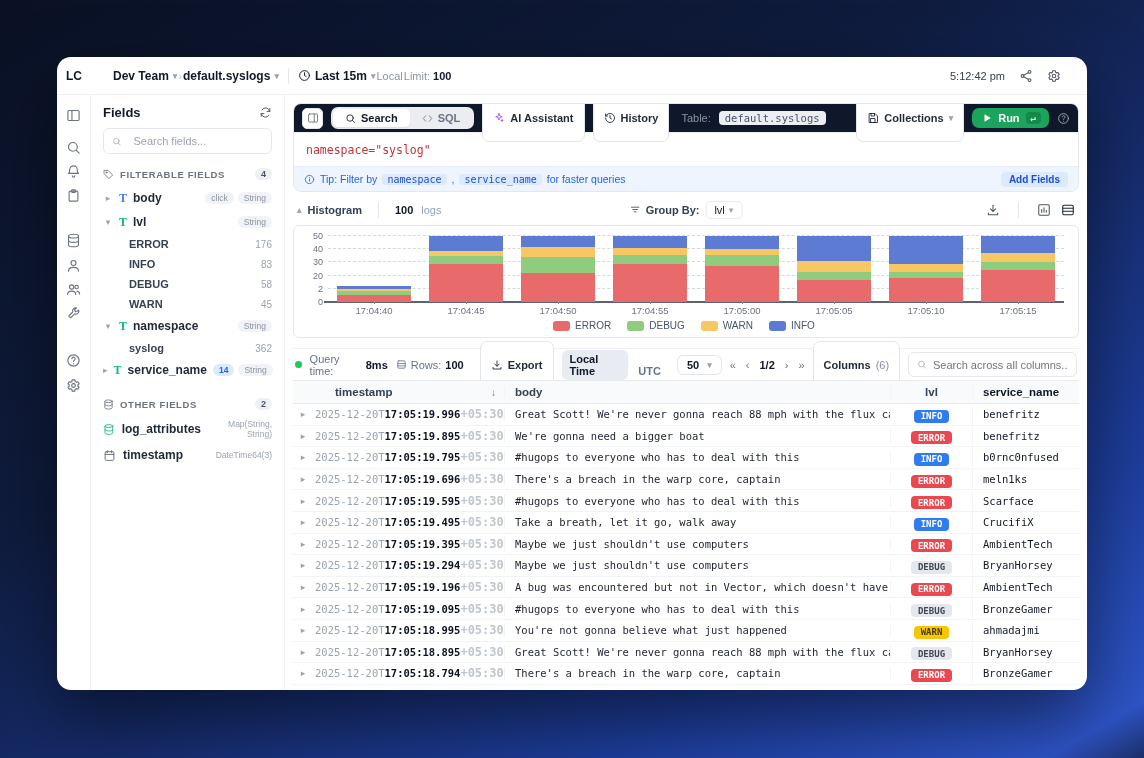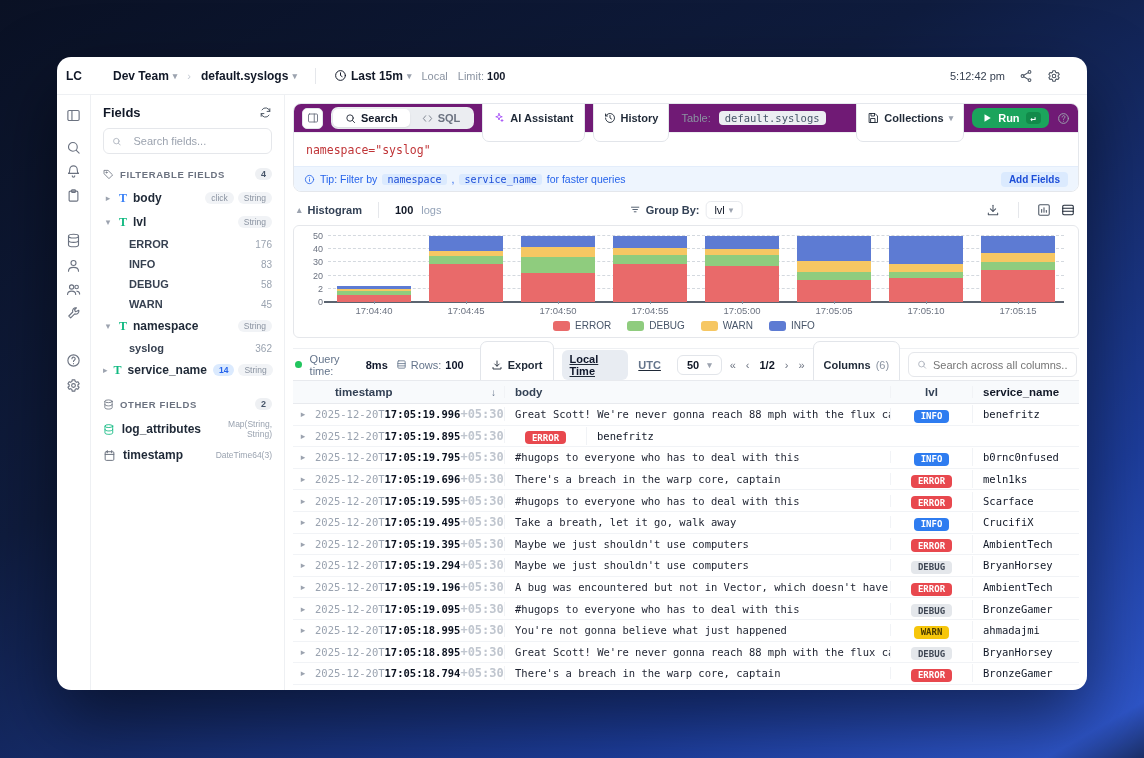--- a/index.html
+++ b/index.html
@@ -14,21 +14,21 @@
 
   .window {
     position:absolute; left:57px; top:57px; width:1030px; height:633px;
     background:#fff; border-radius:14px; overflow:hidden;
     box-shadow:0 30px 70px rgba(0,0,0,.5);
     display:flex; flex-direction:column;
   }
   
   .topbar { height:38px; display:flex; align-items:center; border-bottom:1px solid #eef0f3; flex:none; }
   .logo { width:34px; text-align:center; font-weight:700; font-size:12px; color:#111827; }
-  .tb-left { display:flex; align-items:center; gap:10px; padding-left:22px; }
+  .tb-left { display:flex; align-items:center; gap:1px; padding-left:22px; }
   .tb-item { display:flex; align-items:center; gap:4px; font-size:12px; font-weight:700; color:#111827; cursor:pointer; }
   .chev { color:#9ca3af; font-size:9px; }
   .crumb-sep { color:#c3c9d2; font-size:11px; }
   .tb-divider { width:1px; height:16px; background:#e5e7eb; margin:0 8px; }
   .tb-muted { font-size:11px; color:#8a93a1; font-weight:400; }
   .tb-dark { color:#111827; font-weight:600; }
   .tb-right { margin-left:auto; display:flex; align-items:center; gap:14px; padding-right:26px; color:#4b5563; }
   .tb-time { font-size:11px; color:#374151; }
 
   
@@ -55,21 +55,21 @@
   .badge-blue { background:#dbeafe; color:#2563eb; font-size:8.5px; font-weight:700; border-radius:7px; padding:1px 6px; }
   .fchild { display:flex; align-items:center; height:20px; padding-left:26px; font-size:11px; color:#374151; font-weight:600; cursor:pointer; }
   .fchild .cnt { margin-left:auto; color:#9aa3b0; font-weight:400; font-size:10px; }
   .fother { display:flex; align-items:center; gap:7px; height:26px; cursor:pointer;text-align:right; }
   .fother .ftype { margin-left:auto; color:#9aa3b0; font-size:8.5px; }
 
   
   .main { flex:1; min-width:0; padding:8px 8px 0 8px; display:flex; flex-direction:column; }
 
   .qcard { border:1px solid #e4e7ec; border-radius:8px; overflow:hidden; flex:none; }
-  .qtabs { background:#701a75; border-bottom:1px solid #eceef2; height:29px; display:flex; align-items:center; gap:8px; padding:0 8px; }
+  .qtabs { background:#0f172a; border-bottom:1px solid #eceef2; height:29px; display:flex; align-items:center; gap:8px; padding:0 8px; }
   .icon-btn { width:21px; height:21px; border:1px solid #e2e5ea; border-radius:5px; background:#fff; display:flex; align-items:center; justify-content:center; color:#6b7280; cursor:pointer; }
   .seg { background:#ebedf1; border-radius:7px; padding:2px; display:flex; }
   .seg-tab { display:flex; align-items:center; gap:5px; font-size:11px; font-weight:700; padding:3px 12px; border-radius:5px; color:#6b7280; cursor:pointer; }
   .seg-tab.active { background:#fff; color:#111827; box-shadow:0 1px 2px rgba(0,0,0,.08); }
   .tool-btn { display:flex; align-items:center; gap:5px; font-size:11px; font-weight:700; color:#1f2937; background:#fff; border:1px solid #e2e5ea; border-radius:7px; padding:17px 10px; cursor:pointer; }
   .tbl-label { font-size:11px; color:#8a93a1; margin-left:4px; }
   .code-chip { font-size:10.5px; background:#eceef2; color:#475569; border-radius:4px; padding:1px 6px; }
   .spacer { flex:1; }
   .run-btn { display:flex; align-items:center; gap:6px; background:#1ba45c; color:#fff; font-size:11px; font-weight:700; border-radius:7px; padding:4px 8px 4px 10px; cursor:pointer; }
   .run-key { background:#128a4a; border-radius:4px; font-size:9px; padding:1px 5px; }
@@ -102,21 +102,21 @@
   .xlab::before { content:""; position:absolute; top:-4px; left:50%; height:3px; border-left:1px solid #8a93a1; }
   .legend { display:flex; justify-content:center; gap:16px; margin:4px 0 2px; }
   .leg-item { display:flex; align-items:center; gap:5px; font-size:10px; color:#475569; cursor:pointer; }
   .leg-swatch { width:17px; height:10px; border-radius:3px; }
 
   
   .res-toolbar { border-top:1px solid #eef0f3; margin-top:10px; height:32px; display:flex; align-items:center; gap:8px; padding:0 2px; flex:none; }
   .res-stat { display:flex; align-items:center; gap:4px; font-size:11px; color:#64748b; }
   .res-stat b { color:#0f172a; font-size:11px; }
   .dot { width:7px; height:7px; border-radius:50%; background:#22c55e; }
-  .tz-seg { display:flex; align-items:center; gap:2px;text-decoration:underline; }
+  .tz-seg { display:flex; align-items:flex-end; gap:2px; }
   .tz { font-size:11px; font-weight:700; color:#64748b; padding:3px 8px; border-radius:6px; cursor:pointer; }
   .tz.active { background:#e8ecf2; color:#0f172a; }
   .pgsel { display:flex; align-items:center; gap:8px; border:1px solid #e2e5ea; border-radius:6px; font-size:11px; font-weight:700; padding:3px 9px; cursor:pointer; color:#111827; }
   .pager { display:flex; align-items:center; gap:10px; color:#6b7280; font-size:11px; }
   .pager span { cursor:pointer; }
   .pg-cur { color:#111827; font-weight:600; }
   .col-search { display:flex; align-items:center; gap:6px; border:1px solid #e5e7eb; border-radius:6px; height:25px; padding:0 8px; color:#9ca3af; width:178px; }
   .col-search input { border:none; outline:none; font-size:11px; width:100%; font-family:inherit; }
 
   
@@ -653,20 +653,21 @@
             <div class="g-row">
               <div class="c-chv">▸</div>
               <div class="c-ts mono"><span class="ts-date">2025-12-20T</span><span class="ts-time">17:05:19.996</span><span class="ts-tz">+05:30</span></div>
               <div class="c-body mono">Great Scott! We're never gonna reach 88 mph with the flux capacitor in its current state!</div>
               <div class="c-lvl"><span class="lvl-badge" style="background: rgb(46, 124, 240); color: rgb(255, 255, 255);">INFO</span></div>
               <div class="c-svc mono">benefritz</div>
             </div>
             <div class="g-row">
               <div class="c-chv">▸</div>
               <div class="c-ts mono"><span class="ts-date">2025-12-20T</span><span class="ts-time">17:05:19.895</span><span class="ts-tz">+05:30</span></div>
+              <div class="c-body mono">We're gonna need a bigger boat</div>
               <div class="c-lvl"><span class="lvl-badge" style="background: rgb(232, 72, 78); color: rgb(255, 255, 255);">ERROR</span></div>
               <div class="c-svc mono">benefritz</div>
             </div>
             <div class="g-row">
               <div class="c-chv">▸</div>
               <div class="c-ts mono"><span class="ts-date">2025-12-20T</span><span class="ts-time">17:05:19.795</span><span class="ts-tz">+05:30</span></div>
               <div class="c-body mono">#hugops to everyone who has to deal with this</div>
               <div class="c-lvl"><span class="lvl-badge" style="background: rgb(46, 124, 240); color: rgb(255, 255, 255);">INFO</span></div>
               <div class="c-svc mono">b0rnc0nfused</div>
             </div>

